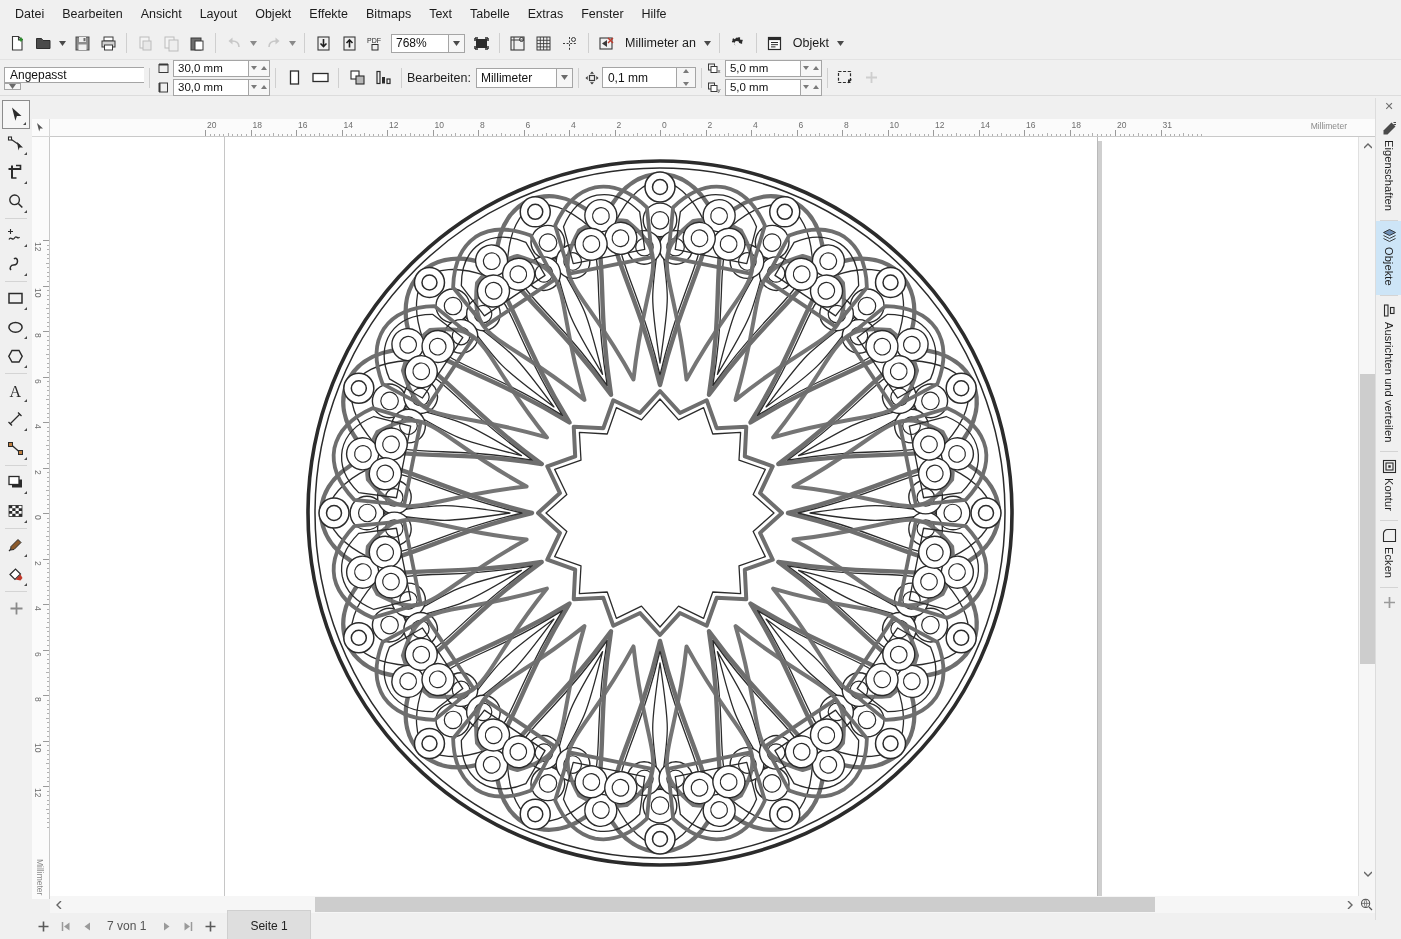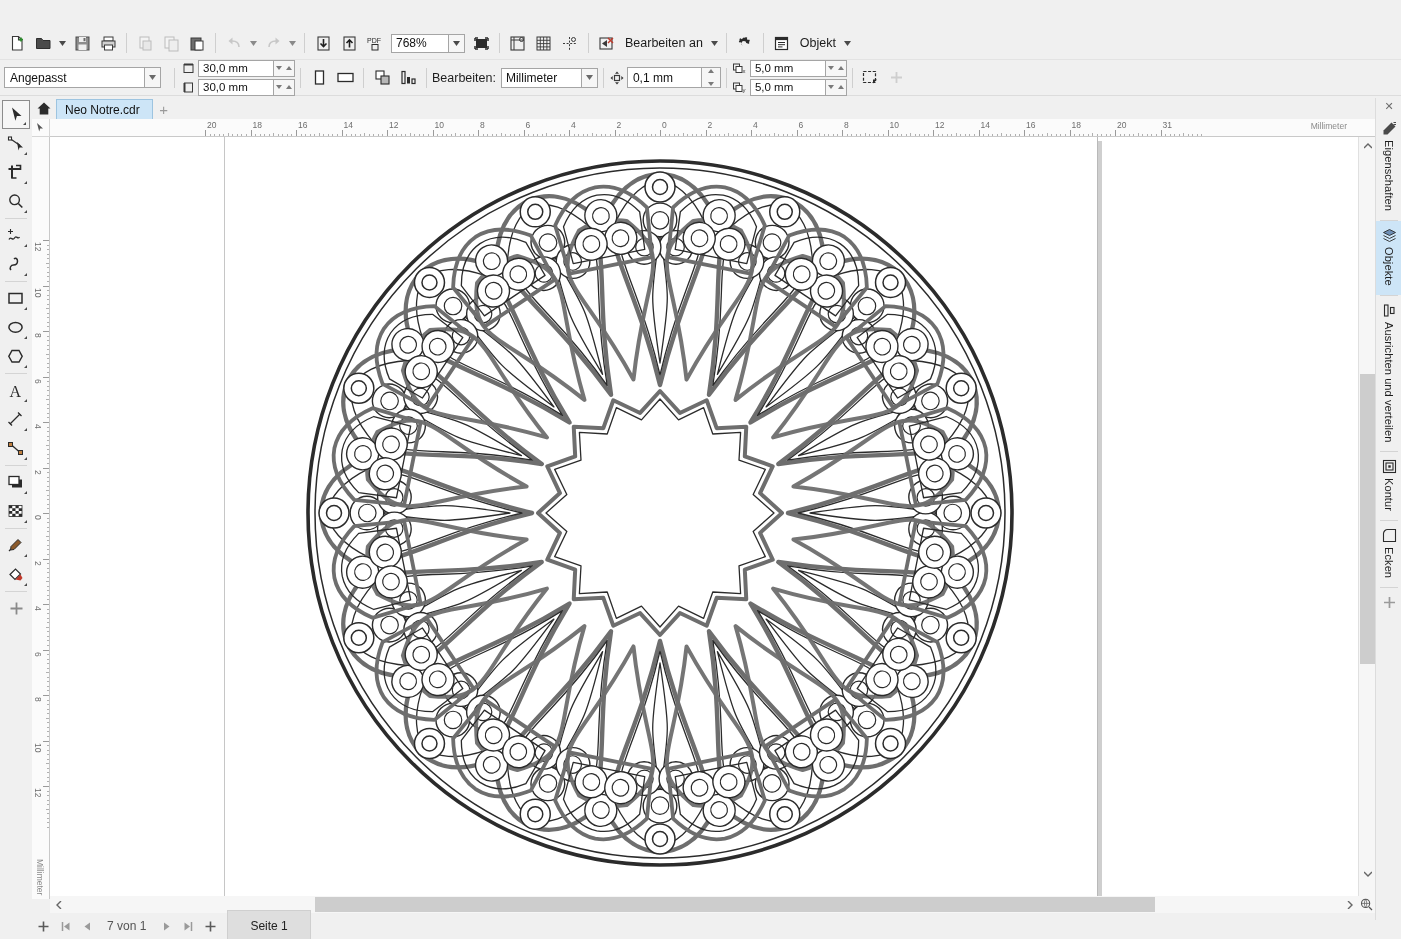--- a/index.html
+++ b/index.html
@@ -31,21 +31,21 @@
         font-family:"Liberation Sans",sans-serif;font-size:12px;padding:0 4px;box-sizing:border-box;
         background:#fff;color:#111;outline:none;}
   .zoom-combo .drop{width:17px;height:19px;border:1px solid #a5a5a5;background:#f6f6f6;
         display:flex;align-items:center;justify-content:center;box-sizing:border-box;}
   .tb-text{font-size:12.5px;padding:0 5px;color:#1b1b1b;white-space:nowrap;}
 
   
   .propbar{position:absolute;left:0;top:60px;width:1401px;height:36px;background:#f0f0f0;
            display:flex;align-items:center;padding-left:4px;box-sizing:border-box;
            border-bottom:1px solid #dcdcdc;}
-  .pg-combo{display:flex;align-items:center;height:22px;margin-right:8px;}
+  .pg-combo{display:flex;height:22px;flex-direction:column;}
   .pg-combo input{width:140px;height:21px;border:1px solid #a5a5a5;border-right:none;
         font-size:12px;padding:0 5px;box-sizing:border-box;background:#fff;color:#111;
         font-family:"Liberation Sans",sans-serif;outline:none;}
   .pg-combo .drop{width:17px;height:21px;border:1px solid #a5a5a5;background:#f6f6f6;
         display:flex;align-items:center;justify-content:center;box-sizing:border-box;}
   .spin-stack{display:flex;flex-direction:column;gap:2px;}
   .spin-row{display:flex;align-items:center;height:17px;}
   .spin-ico{width:16px;height:16px;display:flex;align-items:center;justify-content:center;margin-right:2px;}
   .spin-row input{width:75px;height:17px;border:1px solid #a5a5a5;border-right:none;font-size:11.5px;
         padding:0 4px;box-sizing:border-box;background:#fff;color:#111;
@@ -132,20 +132,34 @@
         display:flex;align-items:center;justify-content:center;background:#f6f6f6;}
   .hs-right{position:absolute;left:1341px;top:896px;width:17px;height:17px;
         display:flex;align-items:center;justify-content:center;background:#f6f6f6;}
   .ico{display:block;}
 </style>
 </head>
 <body>
 
 <div class="app">
 
+  <div class="menubar">
+    <div class="menu-item">Datei</div>
+    <div class="menu-item">Bearbeiten</div>
+    <div class="menu-item">Ansicht</div>
+    <div class="menu-item">Layout</div>
+    <div class="menu-item">Objekt</div>
+    <div class="menu-item">Effekte</div>
+    <div class="menu-item">Bitmaps</div>
+    <div class="menu-item">Text</div>
+    <div class="menu-item">Tabelle</div>
+    <div class="menu-item">Extras</div>
+    <div class="menu-item">Fenster</div>
+    <div class="menu-item">Hilfe</div>
+  </div>
 
   <div class="toolbar">
     <div class="tb-btn" title="Neu">
       <svg class="ico" width="17" height="17" viewBox="0 0 17 17">
         <path d="M3.5 1.5h6l3.5 3.5v10h-9.5z" fill="#fff" stroke="#3a3a3a" stroke-width="1.1"></path>
         <path d="M9.5 1.5v3.5h3.5" fill="none" stroke="#3a3a3a" stroke-width="1.1"></path>
         <path d="M12 2.5v4M10 4.5h4" stroke="#2a8a2a" stroke-width="1.6"></path>
       </svg>
     </div>
     <div class="tb-btn" title="Öffnen">
@@ -269,21 +283,21 @@
       </svg>
     </div>
     <div class="tb-sep"></div>
     <div class="tb-btn" title="Ausrichten deaktivieren">
       <svg class="ico" width="19" height="17" viewBox="0 0 19 17">
         <rect x="2" y="3" width="12" height="11" fill="none" stroke="#3a3a3a" stroke-width="1.1"></rect>
         <path d="M9 5l-5 3.5 5 3.5z" fill="#3a3a3a"></path>
         <path d="M10 3l5 5M15 3l-5 5" stroke="#c0392b" stroke-width="1.4"></path>
       </svg>
     </div>
-    <div class="tb-text">Bearbeiten an</div>
+    <div class="tb-text">Millimeter an</div>
     <div class="tb-caret">
       <svg class="ico" width="7" height="5" viewBox="0 0 7 5">
           <path d="M0 0h7l-3.5 5z" fill="#4a4a4a"></path>
         </svg>
     </div>
     <div class="tb-sep"></div>
     <div class="tb-btn" title="Optionen">
       <svg class="ico" width="19" height="19" viewBox="0 0 19 19">
         <path d="M9.5 3.2l1.3.35.95-.95 1.3.76-.33 1.3.95.95 1.3-.33.76 1.3-.95.95.35 1.3-1.3.76-.95-.95-1.3.35-.76 1.3-1.3-.33-.95.95-1.3-.76.33-1.3-.95-.95-1.3.33-.76-1.3.95-.95-.35-1.3 1.3-.76.95.95z" transform="translate(-.8,.3)" fill="#2b2b2b"></path>
         <circle cx="8.9" cy="9.3" r="2.4" fill="#f0f0f0"></circle>
@@ -450,31 +464,20 @@
         <path d="M13 11.5l4 4M13 15.5v-4h4" fill="#2b2b2b"></path>
       </svg>
     </div>
     <div class="tb-btn dis">
       <svg class="ico" width="17" height="17" viewBox="0 0 17 17">
         <path d="M8.5 3v11M3 8.5h11" stroke="#8a8a8a" stroke-width="1.8"></path>
       </svg>
     </div>
   </div>
 
-  <div class="tabbar">
-    <div class="home-tab">
-      <svg class="ico" width="16" height="15" viewBox="0 0 16 15">
-        <path d="M8 1.5l6.5 6h-2.2v6h-8.6v-6h-2.2z" fill="#2b2b2b"></path>
-      </svg>
-    </div>
-    <div class="doc-tab">
-      <span>Neo Notre.cdr</span>
-    </div>
-    <div class="add-tab">+</div>
-  </div>
 
   <div class="toolbox">
     <div class="tool sel">
       <svg class="ico" width="17" height="17" viewBox="0 0 17 17">
         <path d="M4 1.5l9.5 8.5h-4.6l-1.5 4.7z" fill="#2b2b2b"></path>
       </svg>
       <span class="corner"></span>
     </div>
     <div class="tool">
       <svg class="ico" width="19" height="17" viewBox="0 0 19 17">

